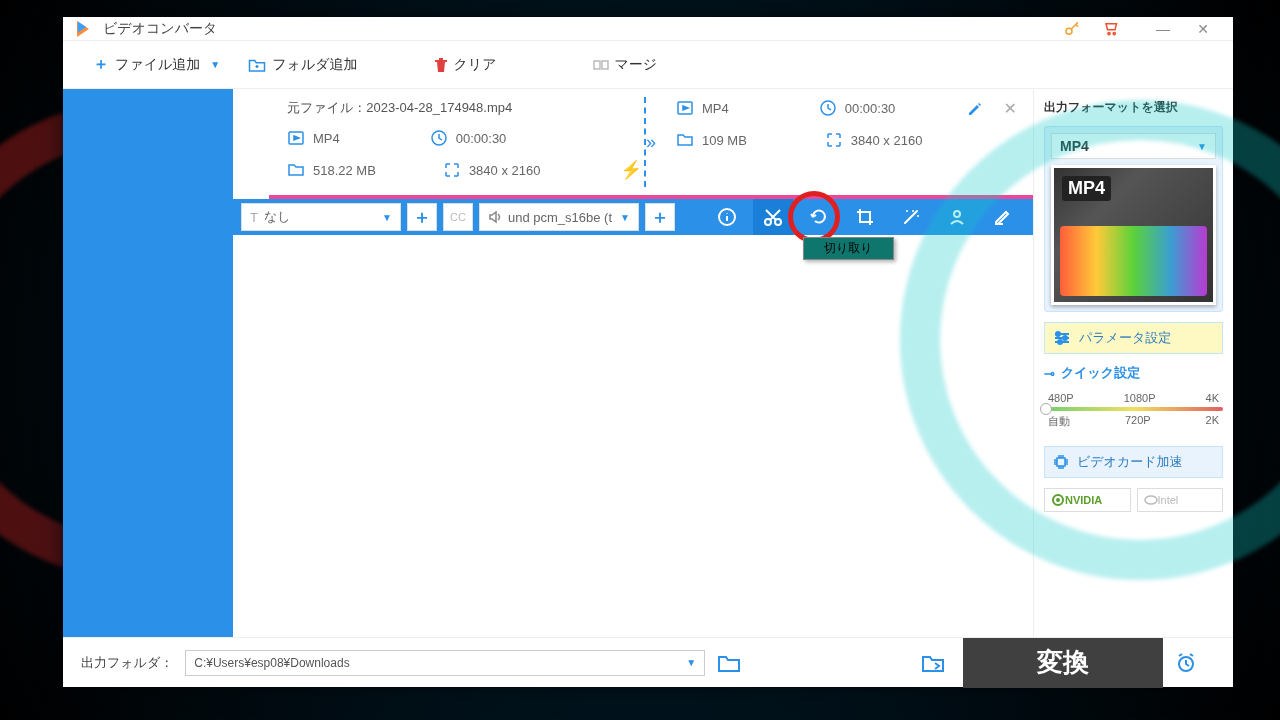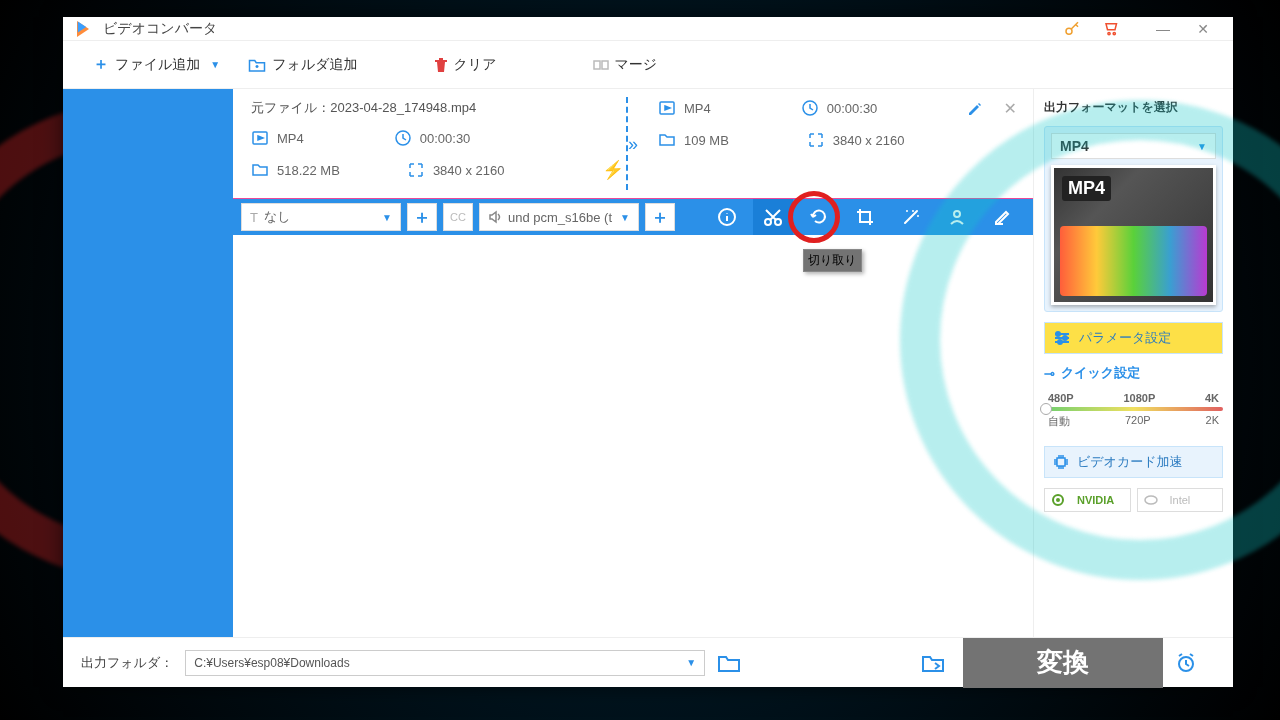--- a/index.html
+++ b/index.html
@@ -23,21 +23,21 @@
 .folder-add { color:#2b90e8; }
 .trash { color:#e04040;}
 .merge { color:#bbb;}
 
 .body-row { flex:1; display:flex; min-height:0;}
 
 .left-col { width:170px; background:#2b90e8;}
 
 .main-col { flex:1; display:flex; flex-direction:column; background:#fff;}
 
-.file-panel { height:110px; display:flex; border-bottom:1px solid #ec4899; position:relative;}
+.file-panel { height:110px; display:flex; border-bottom:4px solid #ec4899; position:relative;margin-left:36px;}
 .fp-half { flex:1; padding:10px 18px; position:relative;}
 .fp-divider { width:1px; border-left:2px dashed #2b90e8; margin:8px 0;}
 .fp-title { font-size:13px; color:#555; margin-bottom:12px; font-family:monospace;}
 .fp-cell { display:flex; align-items:center; gap:8px; font-size:13px; color:#666; font-family:monospace;}
 .fp-cell.row2 { margin-top:14px;}
 .icn { width:18px; height:18px; display:inline-flex; align-items:center; justify-content:center;}
 .chev { position:absolute; right:-8px; top:50%; transform:translateY(-50%); color:#2b90e8; font-size:18px;}
 .chev2 { position:absolute; left:4px; top:50%; transform:translateY(-50%); color:#2b90e8; font-size:18px;}
 .bolt { color:#ff8c1a; font-size:18px;}
 .edit-pen { color:#2b90e8; position:absolute; right:50px; top:12px; cursor:pointer;}
@@ -45,50 +45,50 @@
 
 .action-bar { height:36px; background:#2b90e8; display:flex; align-items:center; padding:0 8px; gap:6px; position:relative; overflow:visible;}
 .ab-select { background:#fff; height:28px; display:flex; align-items:center; padding:0 8px; font-size:13px; color:#666; border:1px solid #ddd; gap:6px;}
 .ab-select.w1 { width:160px;}
 .ab-select.w2 { width:160px;}
 .ab-sq { width:30px; height:28px; background:#fff; border:1px solid #ddd; display:flex; align-items:center; justify-content:center; color:#2b90e8; font-size:18px; font-weight:bold; cursor:pointer;}
 .ab-sq.cc { color:#bbb; font-size:11px; font-weight:normal;}
 .ab-tool { width:40px; height:36px; display:flex; align-items:center; justify-content:center; color:#fff; cursor:pointer;}
 .ab-tool.active { background:#1a7fd8;}
 .circle-highlight { position:absolute; width:52px; height:52px; border:5px solid #e02020; border-radius:50%; pointer-events:none; top:-8px; left:555px; z-index:10;}
-.tooltip { position:absolute; top:50px; left:570px; background:#737373; border:1px solid #888; padding:2px 4px; font-size:12px; box-shadow:2px 2px 4px rgba(0,0,0,0.3); z-index:11;}
+.tooltip { position:absolute; top:38px; left:570px; background:#0f766e; border:1px solid #888; padding:2px 20px; font-size:12px; box-shadow:2px 2px 4px rgba(0,0,0,0.3); z-index:11;}
 
 .right-col { width:200px; border-left:1px solid #eee; padding:10px; display:flex; flex-direction:column; gap:10px;}
 .rc-title { font-size:12px; font-weight:bold; color:#333;}
 .format-card { border:1px solid #c8e4fa; background:#e8f3fd; padding:6px; border-radius:3px;}
 .format-head { background:#fff; padding:4px 8px; display:flex; justify-content:space-between; align-items:center; font-size:14px; font-weight:bold; color:#333; border:1px solid #ddd;}
 .format-thumb { margin-top:6px; width:100%; height:140px; background:linear-gradient(135deg,#333 0%, #555 30%, #333 100%); border:3px solid #fff; position:relative; box-shadow:0 2px 4px rgba(0,0,0,0.3);}
 .format-thumb .mp4lbl { position:absolute; top:8px; left:8px; background:#222; color:#fff; padding:2px 6px; font-weight:bold; font-size:18px; border-radius:3px;}
 .format-thumb::after { content:""; position:absolute; bottom:6px; left:6px; right:6px; height:70px; background:linear-gradient(90deg, #ff5e3a 0%, #ffca3a 25%, #5ad13a 50%, #3a9fd1 75%, #b93ad1 100%); border-radius:4px;}
 
-.param-btn { background:#fde047; border:1px solid #c8e4fa; padding:6px 8px; display:flex; align-items:center; gap:8px; font-size:13px; color:#2b7bc0; cursor:pointer;}
+.param-btn { background:#fef9c3; border:1px solid #c8e4fa; padding:6px 8px; display:flex; align-items:center; gap:8px; font-size:13px; color:#2b7bc0; cursor:pointer;}
 
 .quick-title { font-size:13px; color:#2b90e8; font-weight:bold; display:flex; align-items:center; gap:6px;}
 .quick-scale { position:relative; height:44px;}
-.scale-top { display:flex; justify-content:space-between; font-size:11px; color:#666; padding:0 4px;font-weight:bold;}
+.scale-top { display:flex; justify-content:space-between; font-size:11px; color:#666; padding:0 4px;}
 .scale-bar { height:4px; background:linear-gradient(90deg,#6fcf6f,#f0e060,#e06060); margin:3px 0; border-radius:2px; position:relative;}
 .scale-knob { position:absolute; left:-4px; top:-4px; width:12px; height:12px; background:#fff; border:1px solid #aaa; border-radius:50%;}
 .scale-bot { display:flex; justify-content:space-between; font-size:11px; color:#666; padding:0 4px;}
 
 .gpu-btn { background:#e8f3fd; border:1px solid #c8e4fa; padding:6px 8px; display:flex; align-items:center; gap:8px; font-size:13px; color:#2b7bc0;}
 .gpu-row { display:flex; gap:6px;}
-.gpu-badge { flex:1; border:1px solid #ddd; padding:4px 6px; display:flex; align-items:center; gap:12px; font-size:11px;}
+.gpu-badge { flex:1; border:1px solid #ddd; padding:4px 6px; display:flex; align-items:center; gap:0; font-size:11px;}
 .nvidia { color:#5aa02a; font-weight:bold;}
 .intel { color:#bbb;}
 
 .footer { height:50px; border-top:1px solid #eee; display:flex; align-items:center; padding:0 18px; gap:12px; background:#fff;}
 .footer-label { font-size:13px; color:#444;}
 .footer-select { flex:0 0 520px; height:26px; border:1px solid #ccc; display:flex; align-items:center; padding:0 8px; font-size:12px; color:#555; justify-content:space-between;}
 .footer-icon { width:30px; color:#2b90e8; font-size:20px; cursor:pointer; text-align:center;}
-.convert-btn { width:200px; height:50px; background:#737373; color:#fff; font-size:26px; font-weight:bold; display:flex; align-items:center; justify-content:center; cursor:pointer; margin:-10px 0;}
+.convert-btn { width:200px; height:50px; background:#404040; color:#fff; font-size:26px; font-weight:bold; display:flex; align-items:center; justify-content:center; cursor:pointer; margin:-10px 0;}
 .alarm { width:40px; color:#2b90e8; font-size:20px; text-align:center; cursor:pointer;}
 
 svg { display:block;}
 </style>
 </head>
 <body>
 
 <div class="app-window">
 
   <div class="titlebar">

